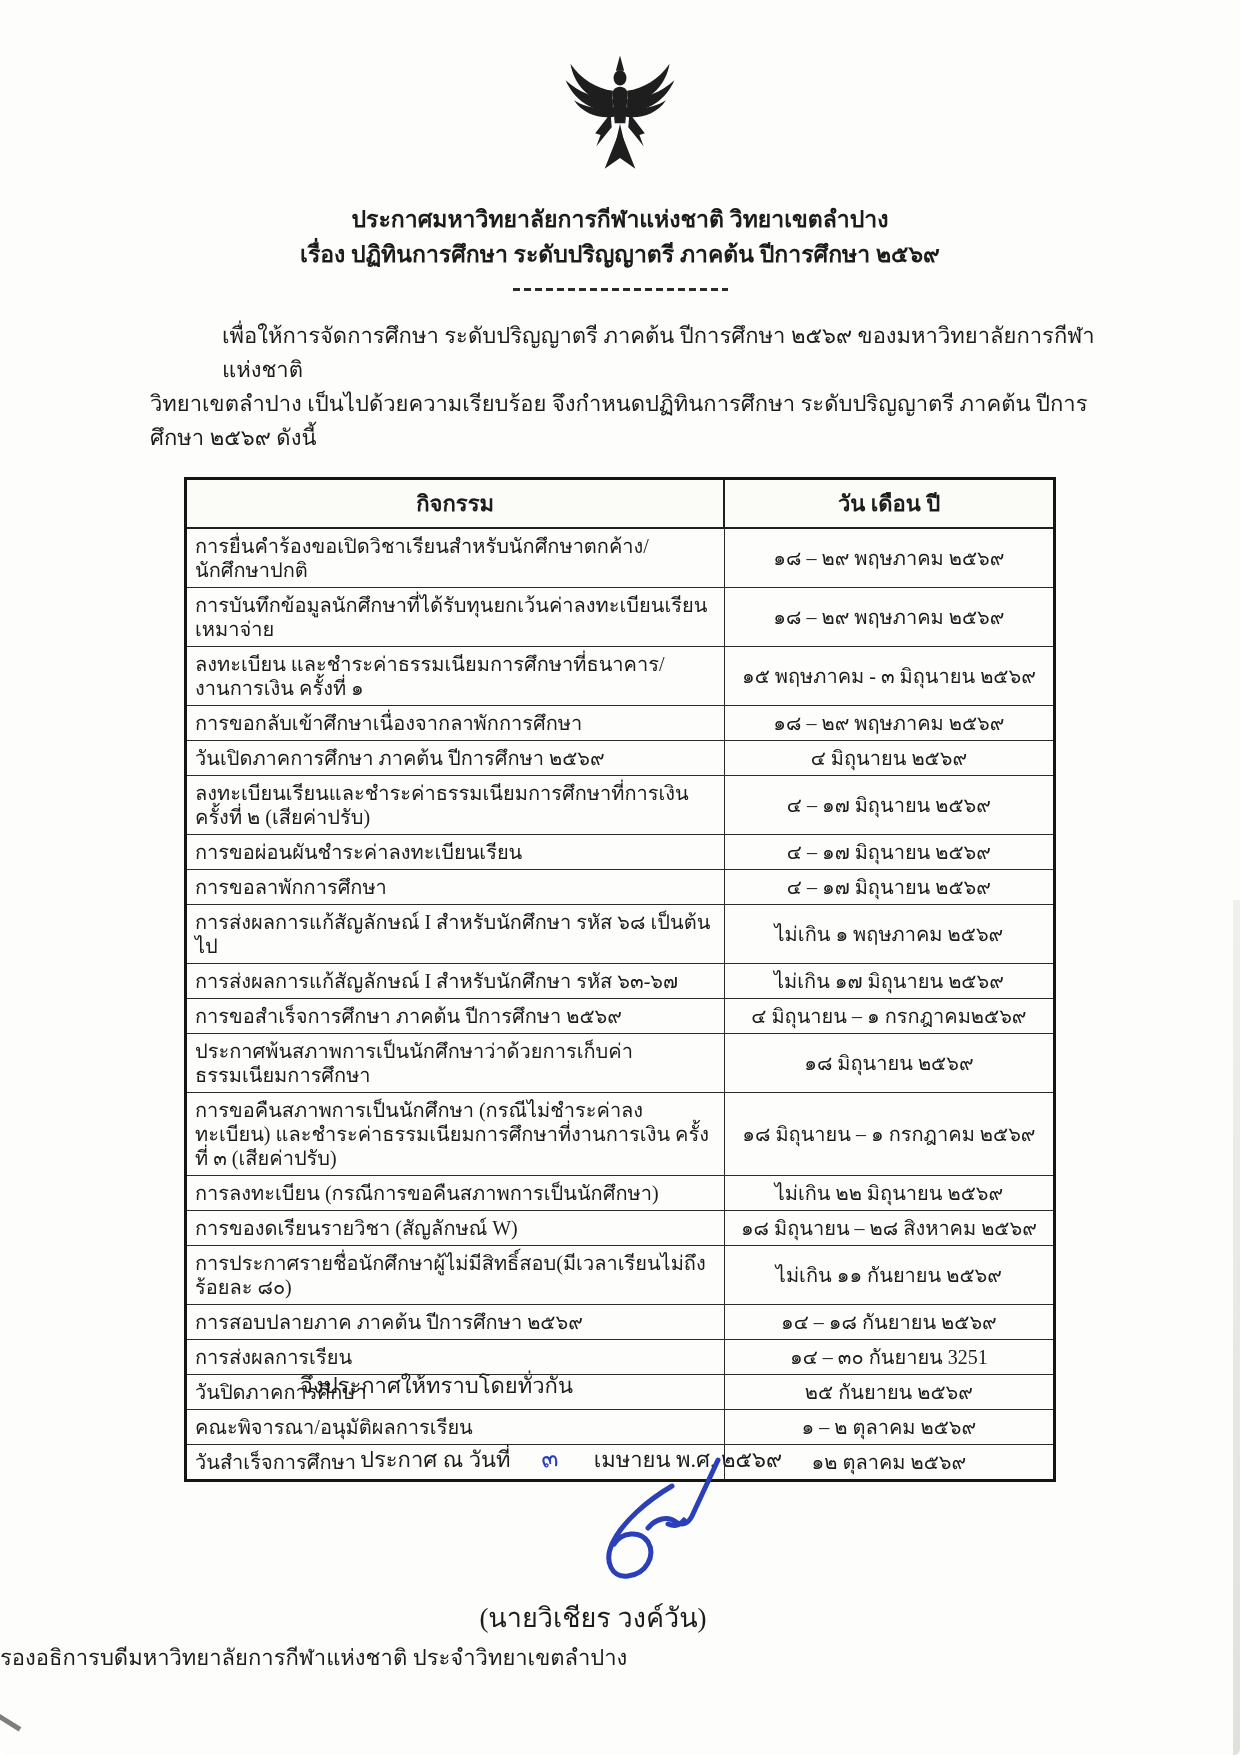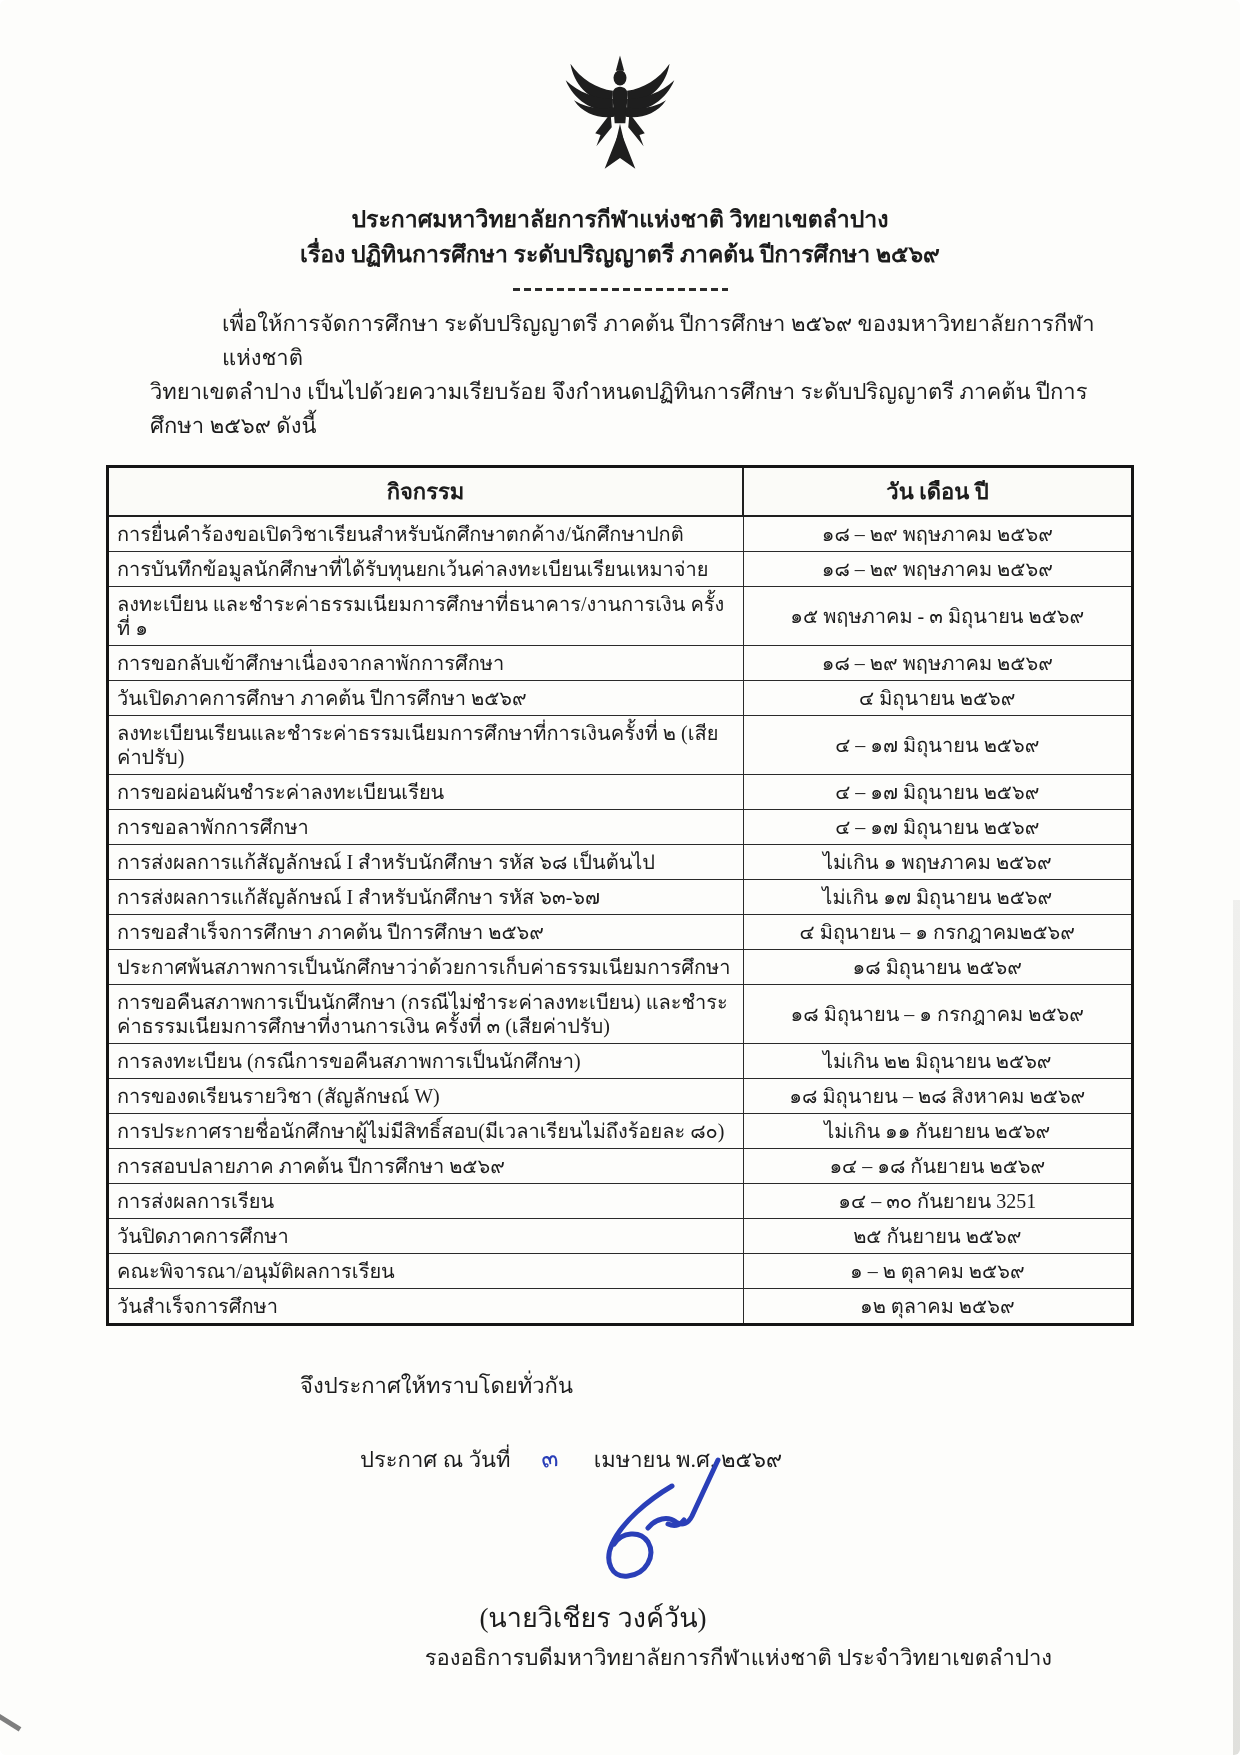--- a/index.html
+++ b/index.html
@@ -23,27 +23,27 @@
   }
   .emblem{width:118px;height:142px;margin:54px auto 6px;}
   .title{
     text-align:center;font-weight:bold;font-size:23px;line-height:35px;
   }
   .dash{
     width:215px;height:3px;margin:16px auto 0;
     background:repeating-linear-gradient(90deg,#2c2c2c 0 7px,transparent 7px 11px);
   }
   .intro{
-    margin:16px 108px 0 150px;
+    margin:28px 108px 0 150px;
     font-size:22px;line-height:34px;
   }
   .intro .l1{display:block;padding-left:72px;}
   .intro .l2{display:block;}
   table.cal{
-    width:1028px;margin:22px auto 0;
+    width:872px;margin:22px auto 0;
     border-collapse:collapse;
     font-size:20px;
   }
   table.cal th{
     border:2.5px solid #1f1f1f;
     font-size:22px;font-weight:bold;
     padding:6px 4px;text-align:center;
     background:#fbfbf8;
   }
   table.cal td{
@@ -67,21 +67,21 @@
     font-size:25px;transform:rotate(-8deg);
     margin:0 36px 0 30px;
   }
   .signature{position:absolute;left:552px;top:1448px;width:175px;height:150px;}
   .signer-name{
     position:absolute;left:0;top:1596px;width:1186px;
     text-align:center;font-size:27px;
   }
   .signer-title{
     position:absolute;left:0;top:1640px;width:1052px;
-    text-align:right;font-size:22px;
+    text-align:left;font-size:22px;
   }
 </style>
 </head>
 <body>
 
 <div class="page">
 
   <div class="scan-mark"></div>
 
   <div class="emblem">

